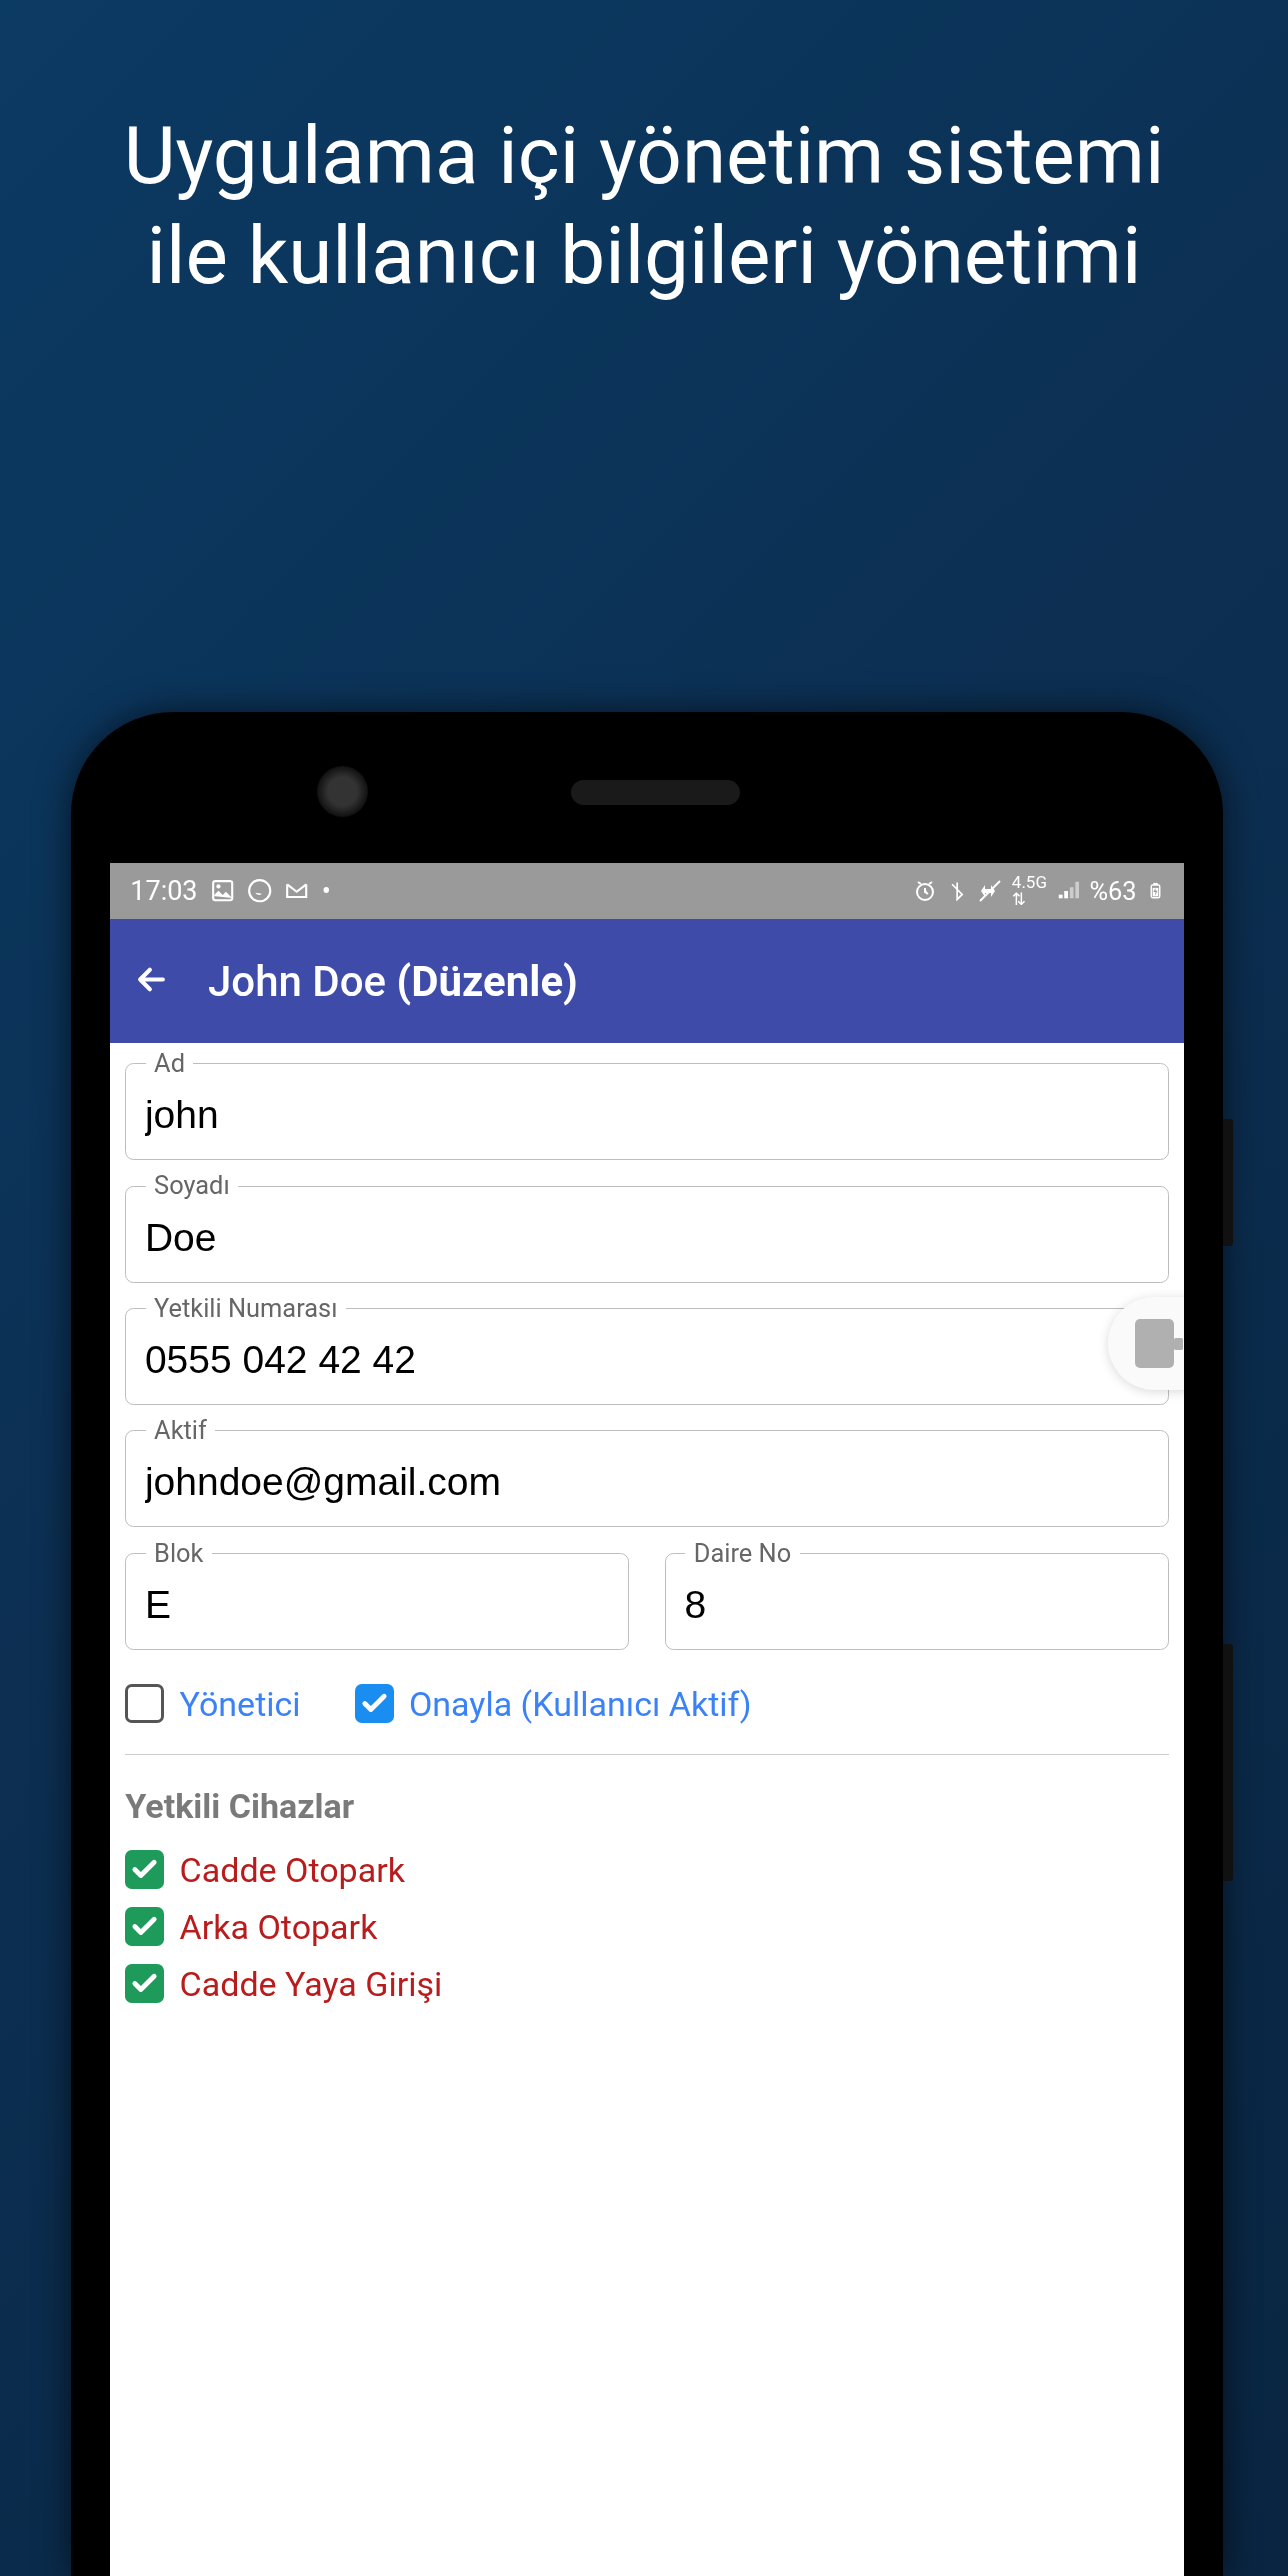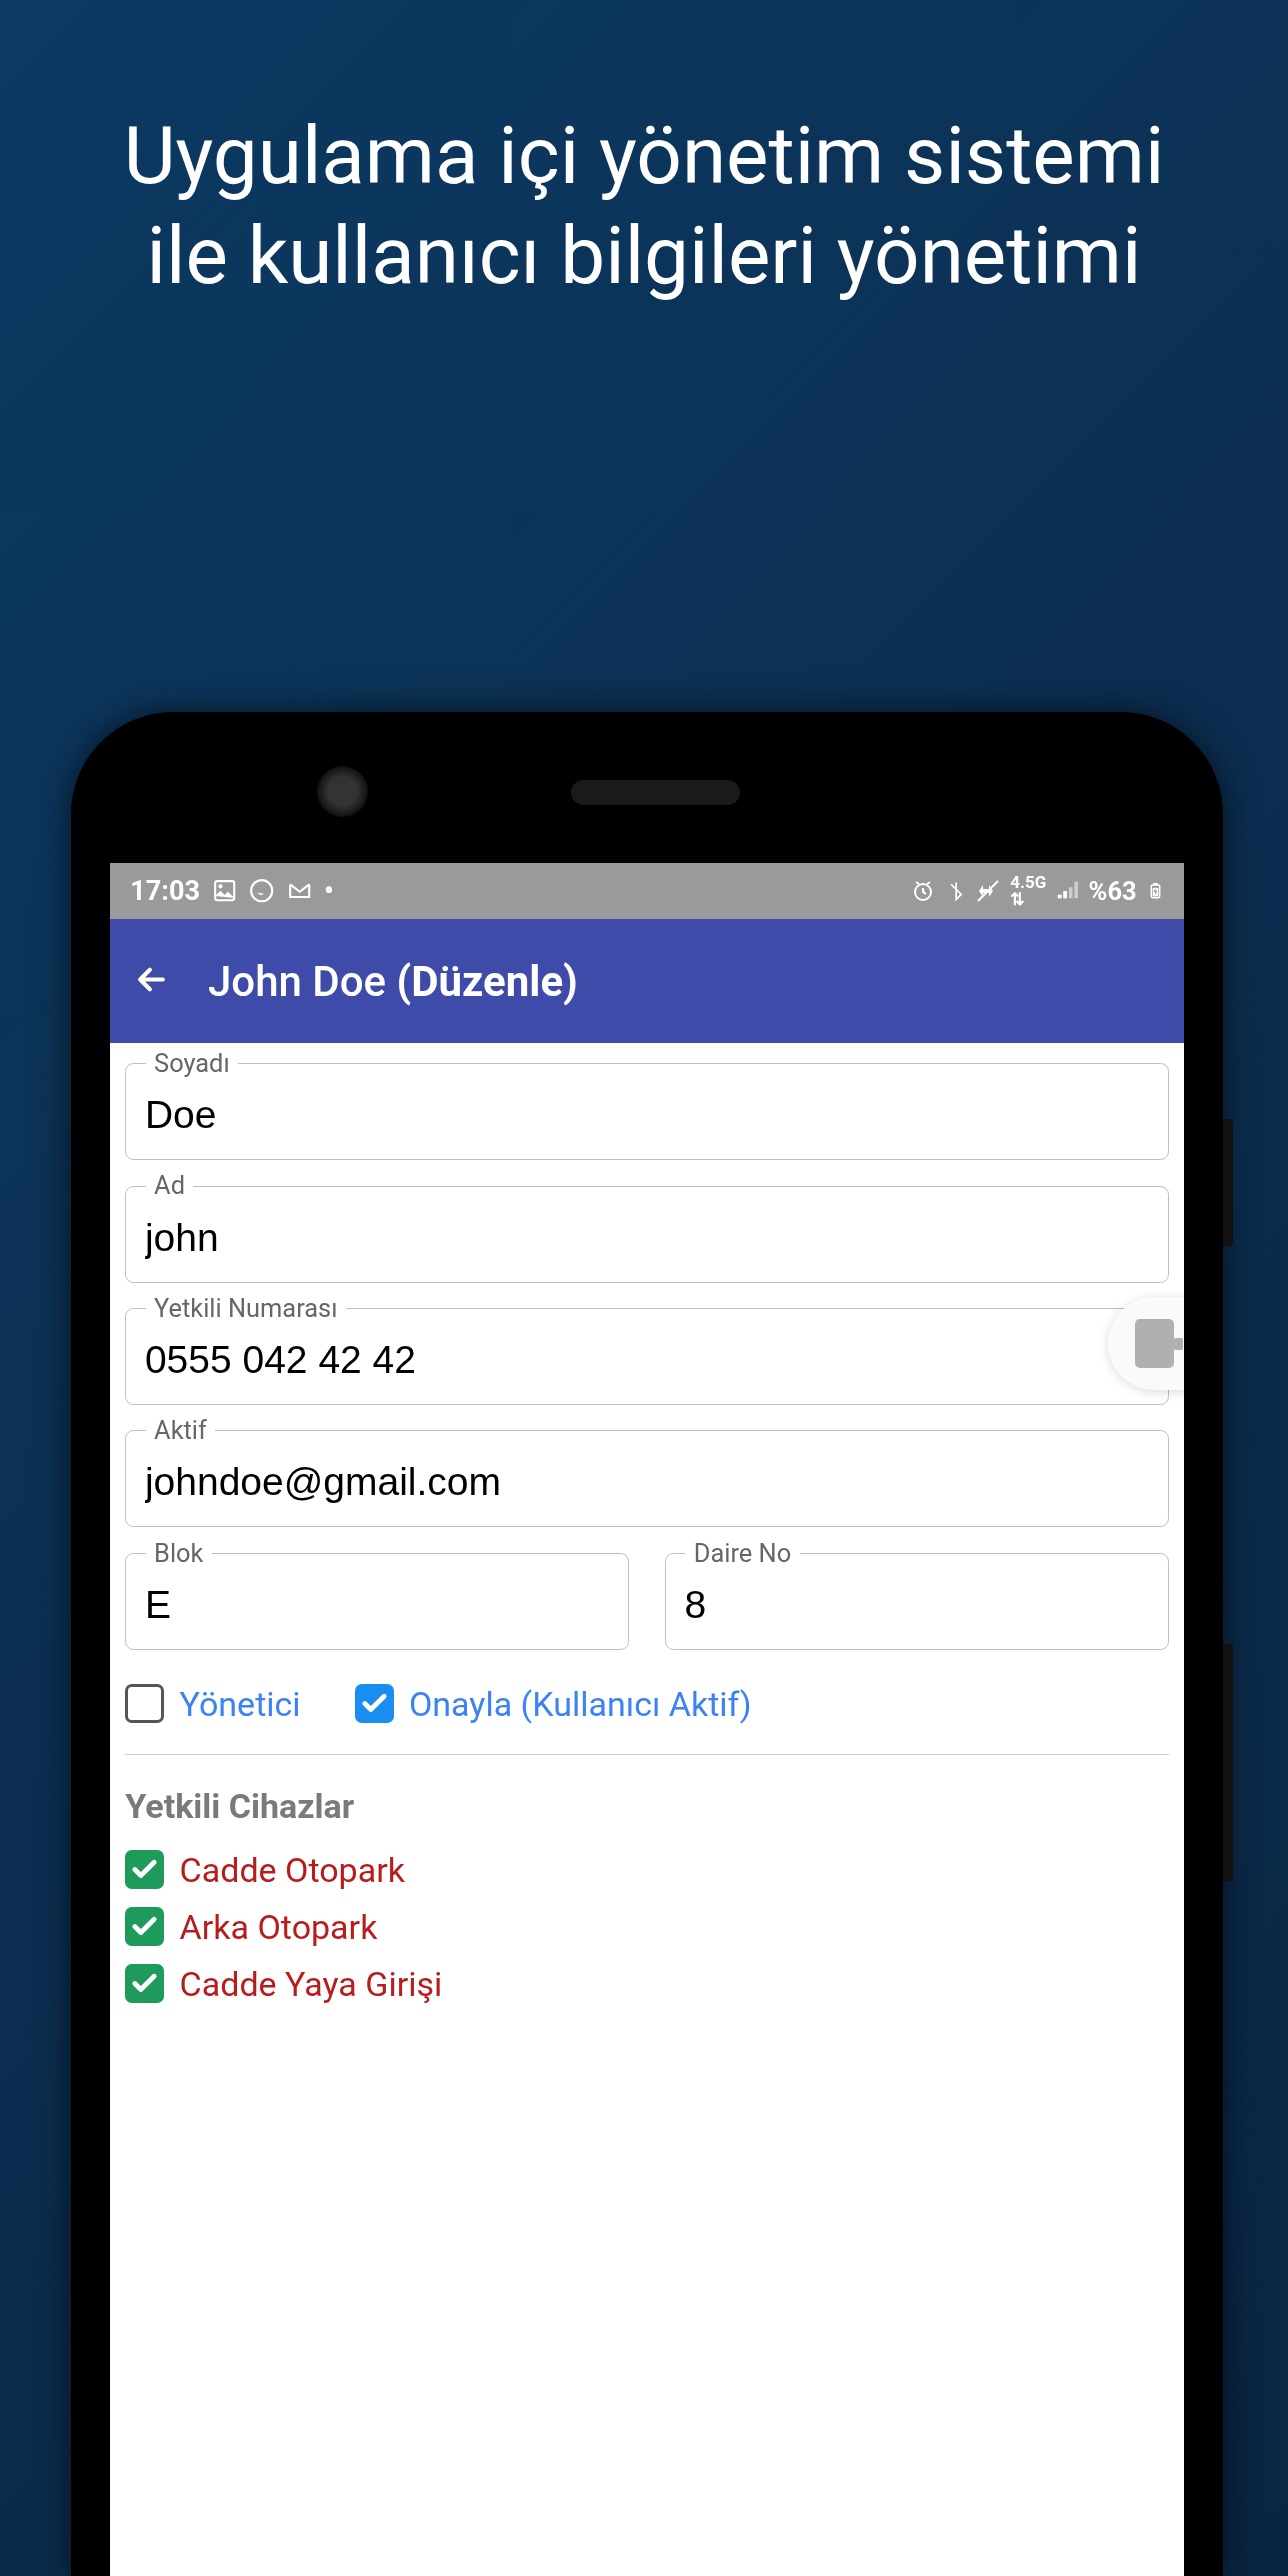--- a/index.html
+++ b/index.html
@@ -75,21 +75,20 @@
   }
   .status-bar {
     height: 56px;
     background: #9a9a9a;
     display: flex;
     align-items: center;
     justify-content: space-between;
     padding: 0 20.3px;
     color: #fff;
     font-size: 27px;
-    font-weight: bold;
   }
   .status-left { display: flex; align-items: center; gap: 12px; }
   .status-right { display: flex; align-items: center; gap: 10.2px; font-size: 25.4px; }
   .status-icon { display: inline-flex; align-items: center; }
   .app-bar {
     height: 124px;
     background: #3f4ba8;
     display: flex;
     align-items: center;
     padding: 0 22px;
@@ -303,27 +302,27 @@
       </span>
       <span class="app-title">
         <span>John Doe</span>
         <span class="edit-part">(Düzenle)</span>
       </span>
     </div>
 
     <div class="content">
 
       <div class="field-wrap">
+        <span class="field-label">Ad</span>
+        <input class="field-input" value="john" style="">
+      </div>
+
+      <div class="field-wrap">
         <span class="field-label">Soyadı</span>
         <input class="field-input" value="Doe" style="">
-      </div>
-
-      <div class="field-wrap">
-        <span class="field-label">Ad</span>
-        <input class="field-input" value="john" style="">
       </div>
 
       <div class="field-wrap">
         <span class="field-label">Yetkili Numarası</span>
         <input class="field-input" value="0555 042 42 42" style="">
       </div>
 
       <div class="field-wrap">
         <span class="field-label">Aktif</span>
         <input class="field-input" value="johndoe@gmail.com" style="">

